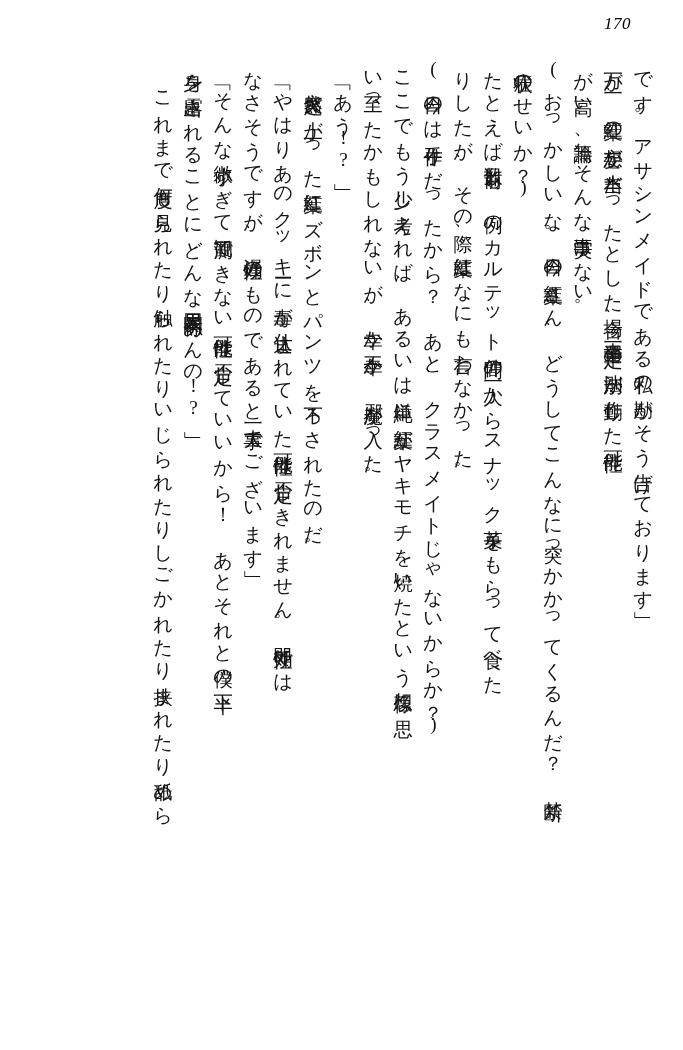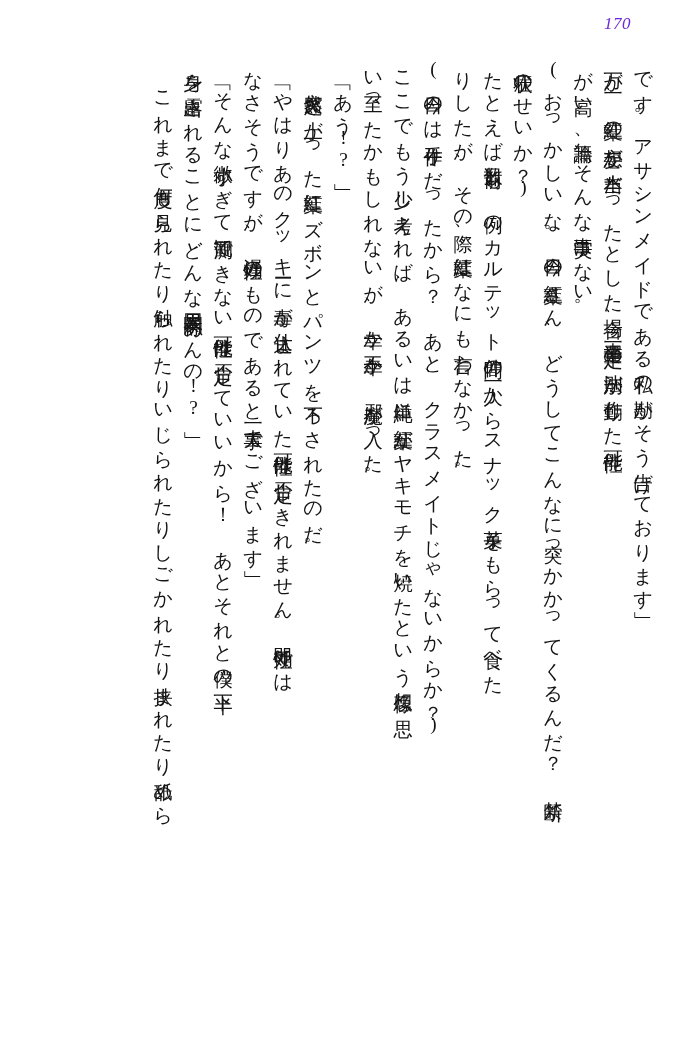--- a/index.html
+++ b/index.html
@@ -19,21 +19,21 @@
     overflow: hidden;
     box-sizing: border-box;
   }
   .page-number {
     position: absolute;
     top: 14px;
     right: 52px;
     font-family: "Liberation Serif", "DejaVu Serif", serif;
     font-style: italic;
     font-size: 17px;
-    color: #6d28d9;
+    color: #000000;
     letter-spacing: 0.5px;
   }
   .text-body {
     position: absolute;
     top: 58px;
     left: 30px;
     right: 30px;
     bottom: 18px;
     display: flex;
     flex-direction: row-reverse;

